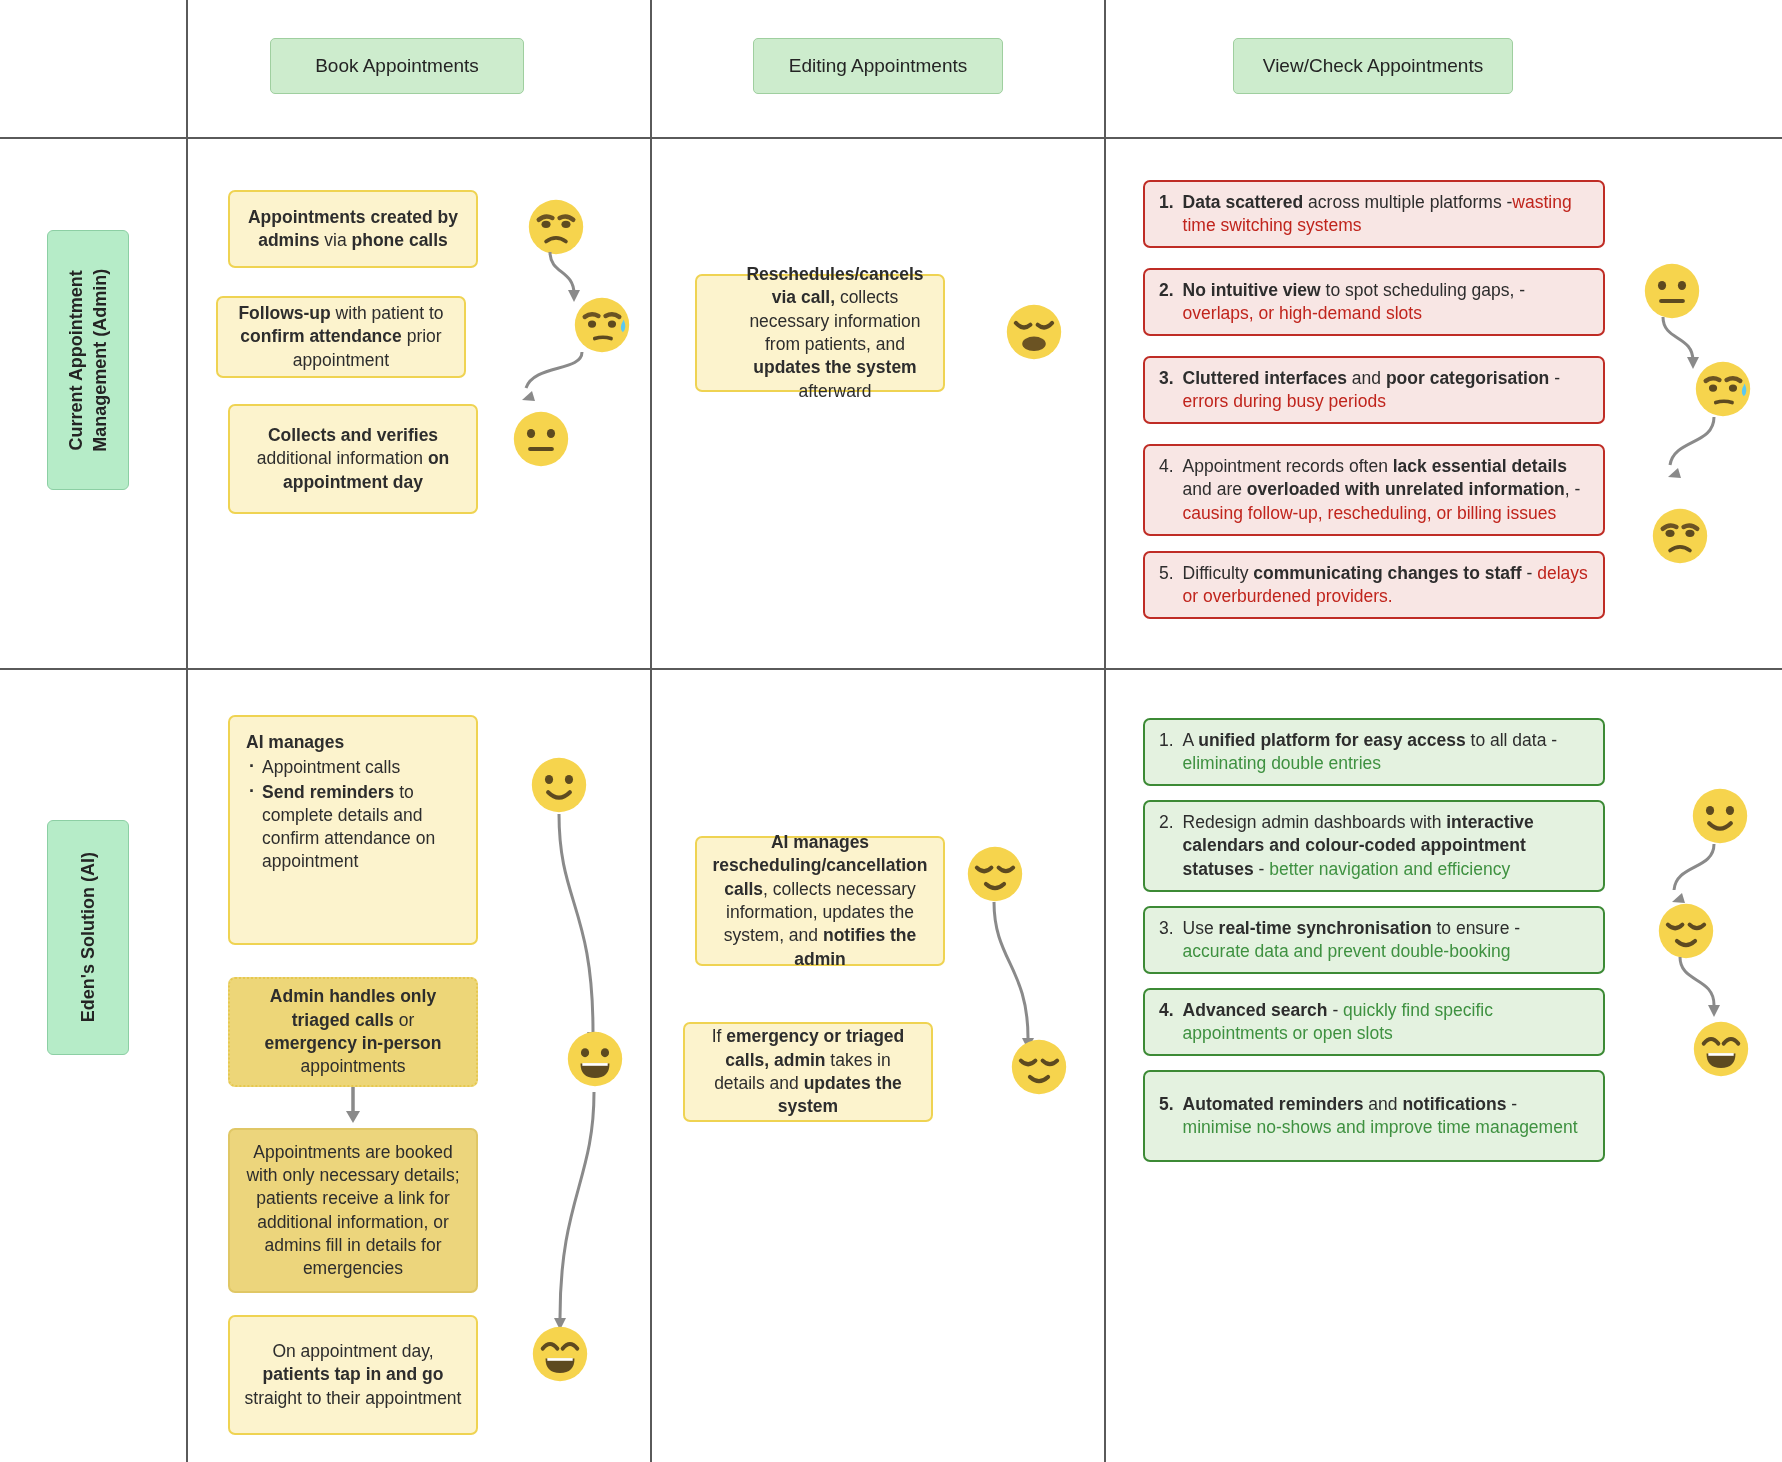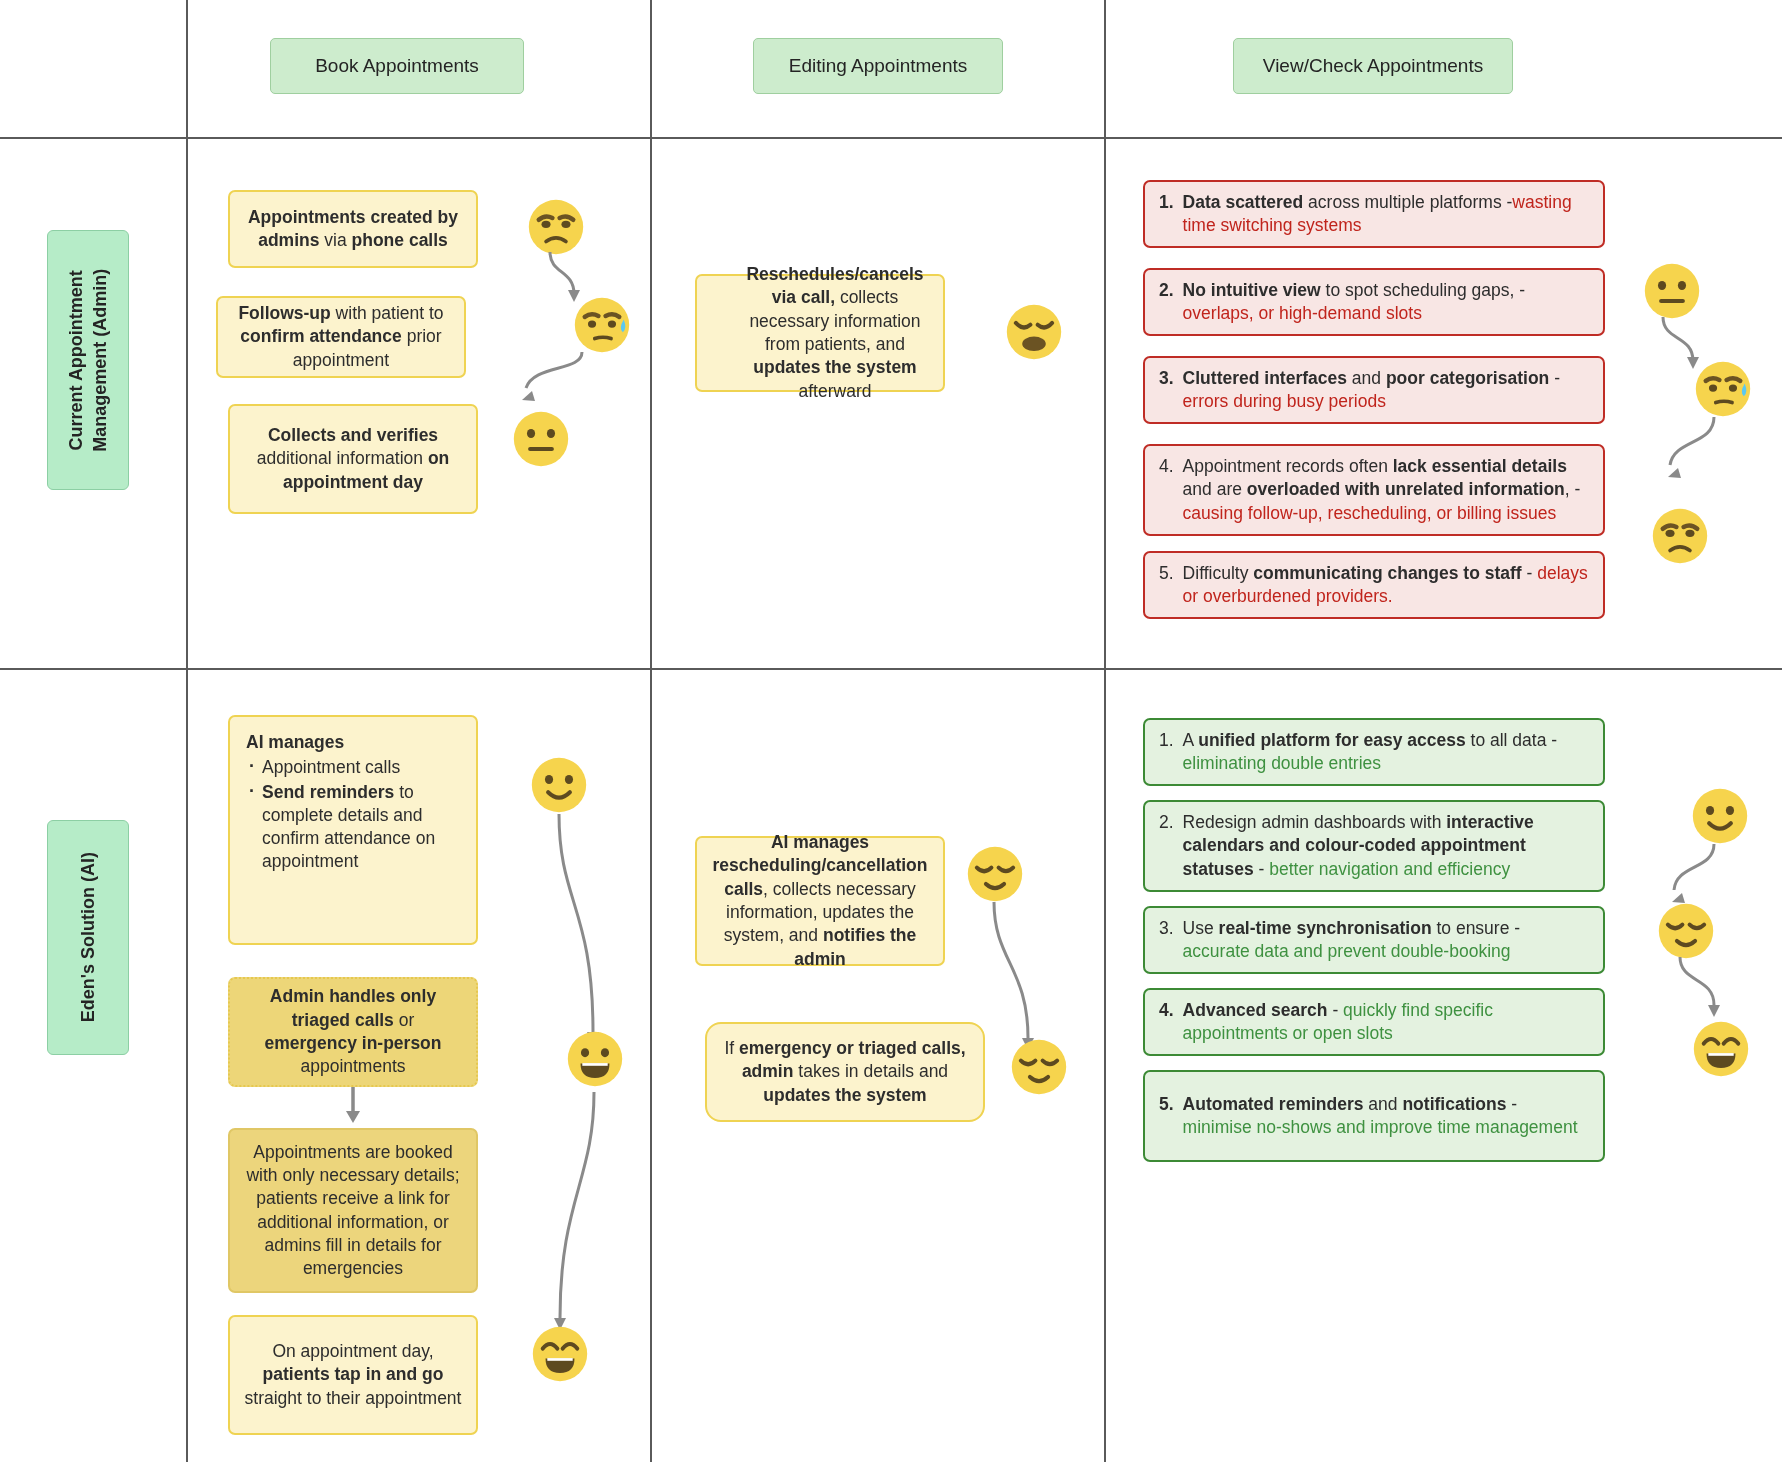--- a/index.html
+++ b/index.html
@@ -357,21 +357,21 @@
     <path d="M16 37 L48 37 q0 16 -16 16 q-16 0 -16 -16 z" fill="#5d4a20"></path>
     <path d="M18 38 L46 38" stroke="#fff" stroke-width="3" fill="none"></path>
   </svg>
 
   <div class="card yellow" style="left:695px; top:836px; width:250px; height:130px;">
     <div>
       <b>AI manages rescheduling/cancellation calls</b>, collects necessary information, updates the system, and <b>notifies the admin</b>
     </div>
   </div>
 
-  <div class="card yellow" style="left:705px; top:1022px; width:280px; height:100px;border-radius:16px;">
+  <div class="card yellow" style="left:683px; top:1022px; width:250px; height:100px;">
     <div>
       If <b>emergency or triaged calls, admin</b> takes in details and <b>updates the system</b>
     </div>
   </div>
 
   <svg class="emoji" style="left:966px; top:845px;" width="58" height="58" viewBox="0 0 64 64">
     <circle cx="32" cy="32" r="30" fill="#f6d44d"></circle>
     <path d="M12 25 q8 8 16 0" stroke="#5d4a20" stroke-width="4.5" fill="none" stroke-linecap="round"></path>
     <path d="M36 25 q8 8 16 0" stroke="#5d4a20" stroke-width="4.5" fill="none" stroke-linecap="round"></path>
     <path d="M22 43 q10 9 20 0" stroke="#5d4a20" stroke-width="4.5" fill="none" stroke-linecap="round"></path>

